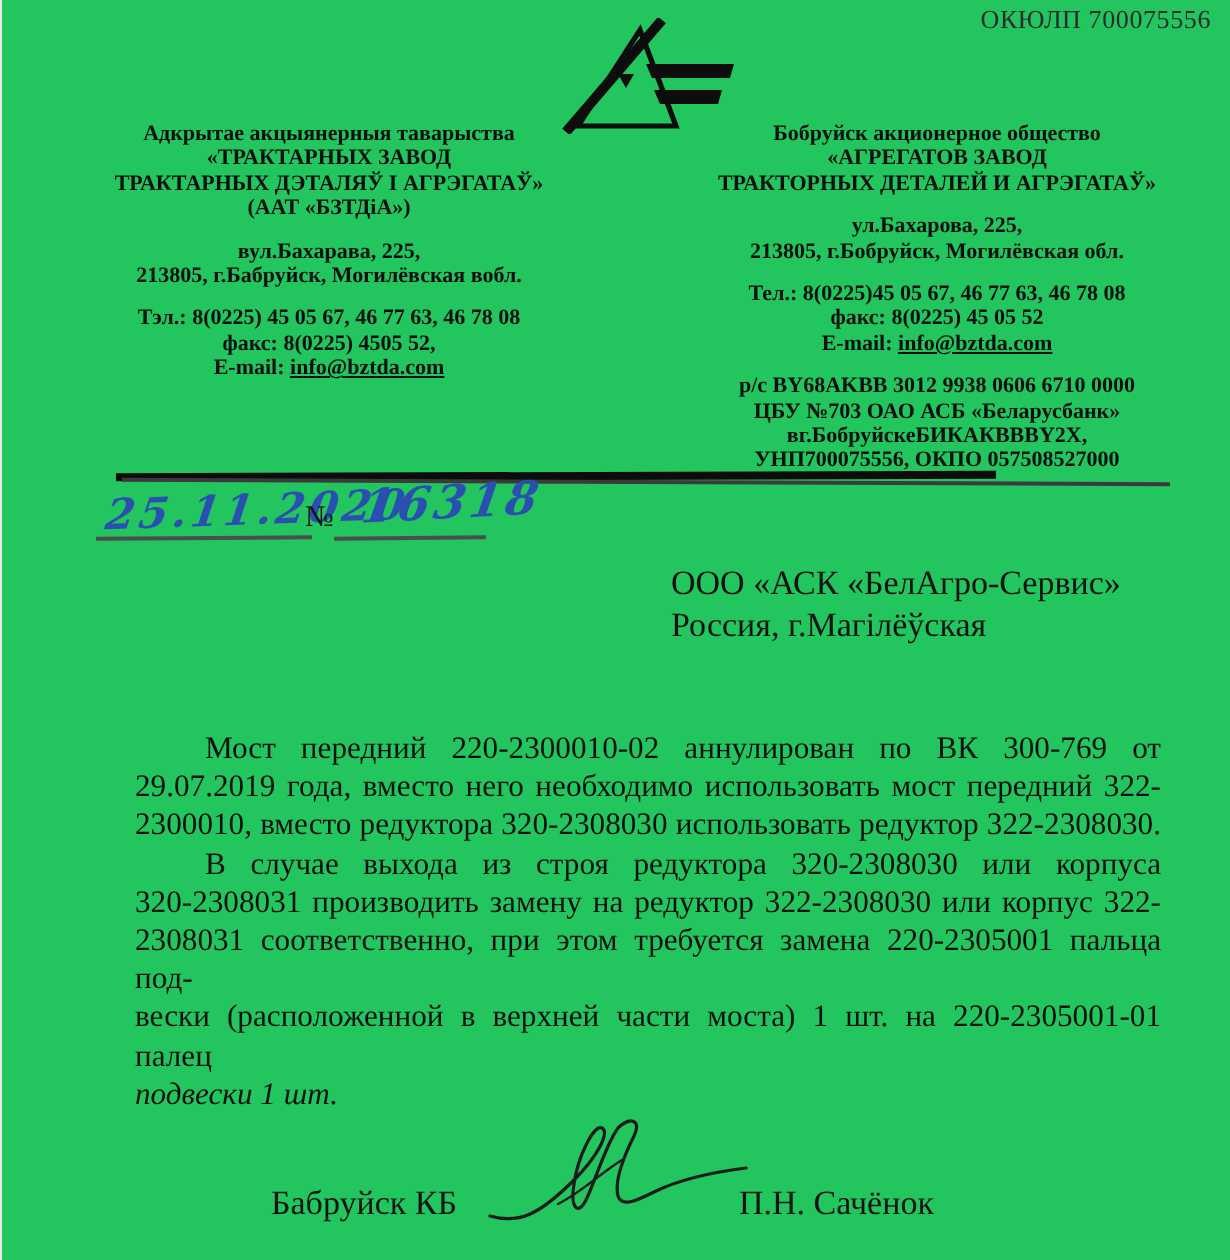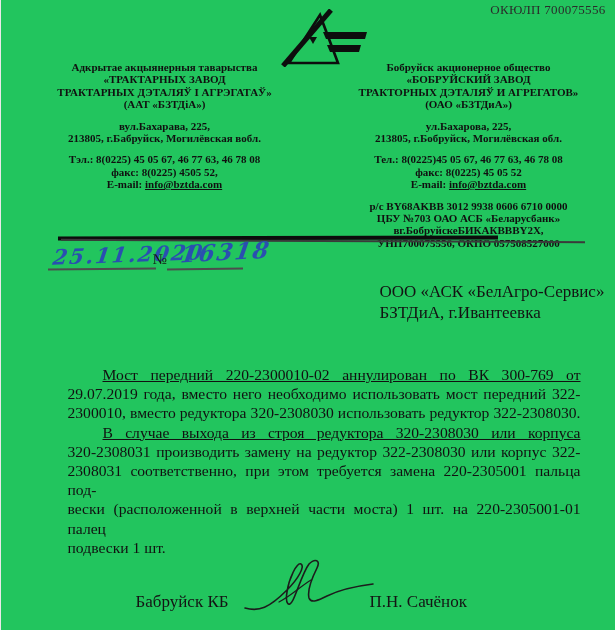--- a/index.html
+++ b/index.html
@@ -26,26 +26,26 @@
     position:absolute;color:#2a4fb0;font-family:"DejaVu Serif",serif;font-style:italic;
     font-weight:bold;letter-spacing:2px;white-space:nowrap;
   }
   .hand-date{left:52px;top:242px;font-size:21px;transform:rotate(-2deg) skewX(-10deg);}
   .hand-number{left:180px;top:238px;font-size:23px;transform:rotate(-3deg) skewX(-12deg);}
   .no-sign{position:absolute;left:152px;top:251px;font-size:15px;color:#151515;}
   .ref-underline{position:absolute;height:2px;background:#4d4d4d;}
   .u-date{left:47px;top:268px;width:108px;transform:rotate(-.4deg);}
   .u-number{left:166px;top:268px;width:76px;transform:rotate(-.6deg);}
   
-  .addressee{position:absolute;left:335px;top:281px;font-size:17px;line-height:21px;color:#131313;margin-left:44px;}
+  .addressee{position:absolute;left:335px;top:281px;font-size:17px;line-height:21px;color:#131313;}
   
   .body-text{position:absolute;left:67px;top:365px;width:513px;font-size:15.6px;line-height:19.2px;color:#111;}
   .jline{text-align:justify;text-align-last:justify;}
-  .jline-end{text-align:justify;text-align-last:left;}
-  .indent{text-indent:35px;text-decoration:underline;}
+  .jline-end{text-align:justify;text-align-last:left;font-style:italic;}
+  .indent{text-indent:35px;}
   
   .sig-position{position:absolute;left:135px;top:592px;font-size:17px;}
   .sig-name{position:absolute;left:369px;top:592px;font-size:17px;text-align:right;}
   .sig-scribble{position:absolute;left:238px;top:556px;width:140px;height:62px;}
 </style>
 </head>
 <body>
 
 <div class="page">
 
@@ -75,23 +75,22 @@
     <div class="grp">
       <div>Тэл.: 8(0225) 45 05 67, 46 77 63, 46 78 08</div>
       <div>факс: 8(0225) 4505 52,</div>
       <div><span>E-mail:</span> <span class="email-link">info@bztda.com</span></div>
     </div>
   </div>
 
   <div class="col col-right">
     <div class="grp">
       <div>Бобруйск акционерное общество</div>
-      <div>«БОБРУЙСКИЙ ЗАВОД</div>
-      <div>ТРАКТОРНЫХ ДЭТАЛЯЎ И АГРЕГАТОВ»</div>
-      <div>(ОАО «БЗТДиА»)</div>
+      <div>«АГРЕГАТОВ ЗАВОД</div>
+      <div>ТРАКТОРНЫХ ДЕТАЛЕЙ И АГРЭГАТАЎ»</div>
     </div>
     <div class="grp">
       <div>ул.Бахарова, 225,</div>
       <div>213805, г.Бобруйск, Могилёвская обл.</div>
     </div>
     <div class="grp">
       <div>Тел.: 8(0225)45 05 67, 46 77 63, 46 78 08</div>
       <div>факс: 8(0225) 45 05 52</div>
       <div><span>E-mail:</span> <span class="email-link">info@bztda.com</span></div>
     </div>
@@ -107,21 +106,21 @@
   <div class="rule-thin"></div>
 
   <div class="hand hand-date">25.11.2020</div>
   <div class="no-sign">№</div>
   <div class="hand hand-number">16318</div>
   <div class="ref-underline u-date"></div>
   <div class="ref-underline u-number"></div>
 
   <div class="addressee">
     <div>ООО «АСК «БелАгро-Сервис»</div>
-    <div>БЗТДиА, г.Ивантеевка</div>
+    <div>Россия, г.Магілёўская</div>
   </div>
 
   <div class="body-text">
     <div class="jline indent">Мост передний 220-2300010-02 аннулирован по ВК 300-769 от</div>
     <div class="jline">29.07.2019 года, вместо него необходимо использовать мост передний 322-</div>
     <div class="jline">2300010, вместо редуктора 320-2308030 использовать редуктор 322-2308030.</div>
     <div class="jline indent">В случае выхода из строя редуктора 320-2308030 или корпуса</div>
     <div class="jline">320-2308031 производить замену на редуктор 322-2308030 или корпус 322-</div>
     <div class="jline">2308031 соответственно, при этом требуется замена 220-2305001 пальца под-</div>
     <div class="jline">вески (расположенной в верхней части моста) 1 шт. на 220-2305001-01 палец</div>

